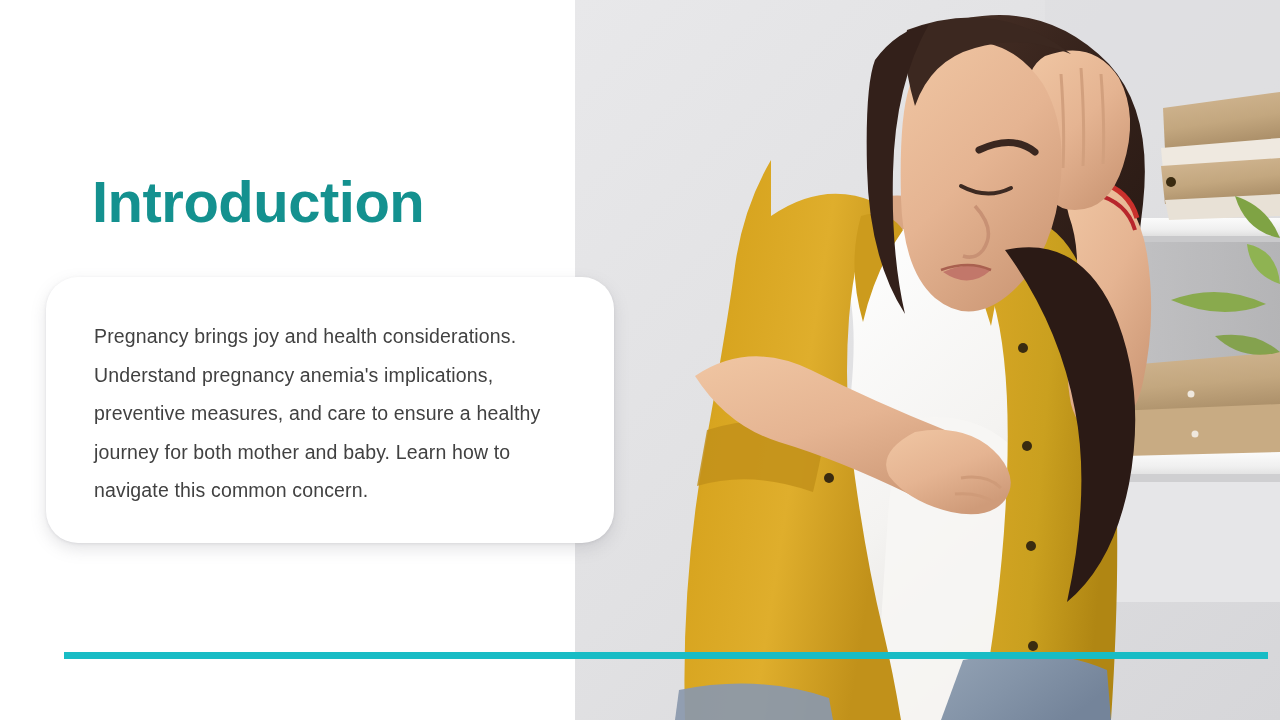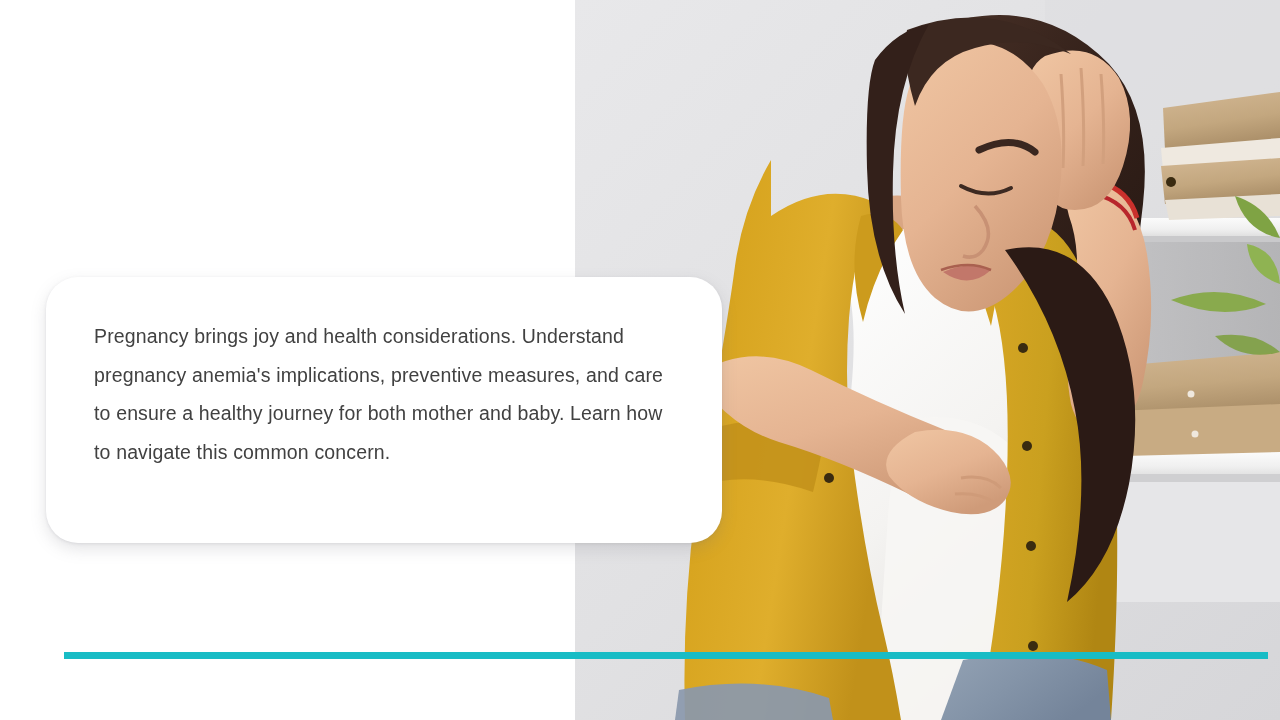--- a/index.html
+++ b/index.html
@@ -32,21 +32,21 @@
     font-size:58px;
     font-weight:bold;
     letter-spacing:-0.5px;
     color:#14918f;
     line-height:1.05;
     white-space:nowrap;
   }
 
   .text-card {
     position:absolute; left:46px; top:277px;
-    width:676px; height:266px;
+    width:568px; height:266px;
     background:#ffffff;
     border-radius:32px;
     box-shadow:0 6px 16px rgba(120,120,130,0.20),
                0 1px 3px rgba(120,120,130,0.16);
     padding:40px 48px 13px 48px;
   }
   .body-text {
     font-size:19.5px;
     line-height:38.5px;
     color:#414141;
@@ -224,20 +224,21 @@
 
       <path d="M332 30 q90 -34 164 24 q-48 -20 -96 -6 q-44 12 -60 58 q-14 -48 -8 -76 Z" fill="#3c2820"></path>
       <path d="M300 60 q22 -30 54 -36 q-34 60 -36 148 q-2 82 12 142 q-36 -56 -38 -146 q-2 -82 8 -108 Z" fill="#33201a"></path>
       <path d="M430 250 q72 -16 108 60 q34 78 16 174 q-16 80 -62 118 q24 -110 8 -192 q-16 -86 -70 -160 Z" fill="#2b1a15"></path>
 
       <path d="M388 660 q86 -16 144 10 L536 720 L366 720 Z" fill="url(#jeansG)"></path>
       <path d="M104 690 q80 -16 150 8 L258 720 L100 720 Z" fill="#8a98ac" opacity="0.92"></path>
     </svg>
   </div>
 
+  <h1 class="title">Introduction</h1>
 
   <div class="text-card">
     <p class="body-text">Pregnancy brings joy and health considerations. Understand pregnancy anemia's implications, preventive measures, and care to ensure a healthy journey for both mother and baby. Learn how to navigate this common concern.</p>
   </div>
 
   <div class="accent-rule"></div>
 
 </div>
 
 </body></html>

